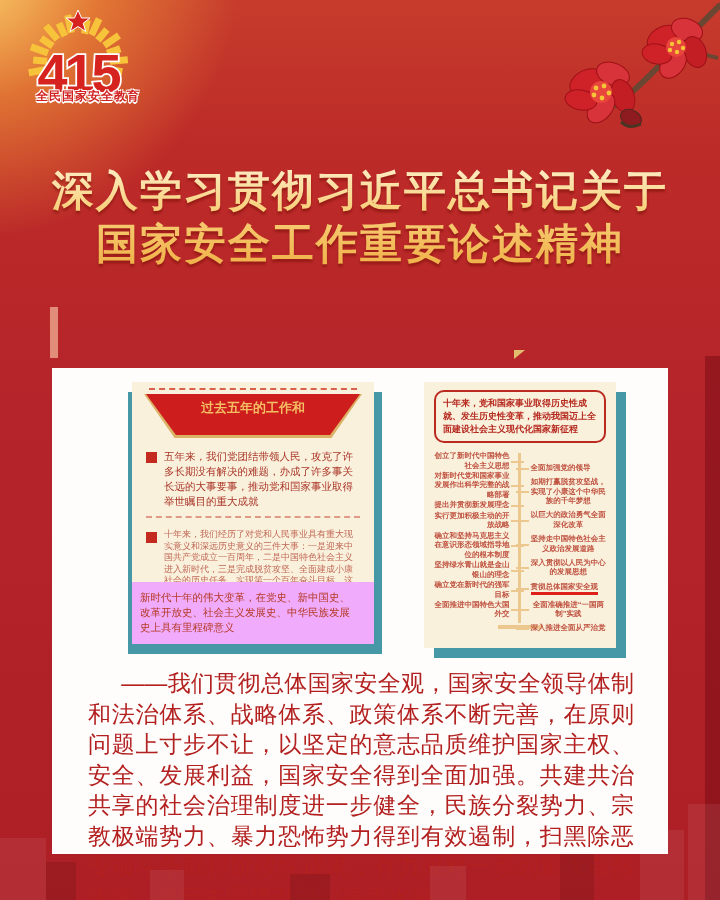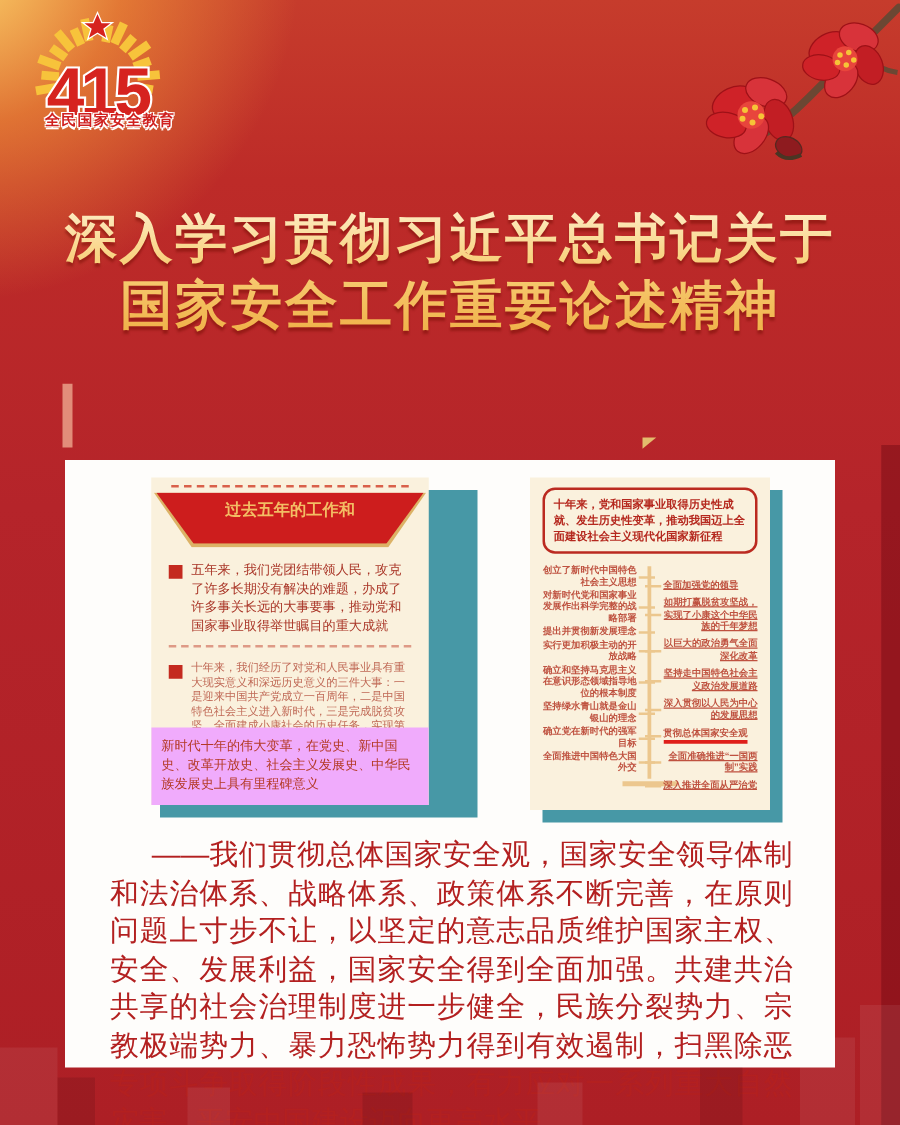--- a/index.html
+++ b/index.html
@@ -29,21 +29,21 @@
   .banner-text{font-size:24px;font-weight:bold;color:#fbe9b8;letter-spacing:1px;text-shadow:0 2px 1px rgba(100,0,0,.4);}
   .banner-fold{position:absolute;left:57px;top:302px;width:466px;height:48px;pointer-events:none;}
   .banner-fold::after{content:"";position:absolute;right:-2px;bottom:-9px;
     border-left:11px solid #e3bc6d;border-bottom:9px solid transparent;}
   
   .panel{position:absolute;left:52px;top:368px;width:616px;height:486px;background:#fefdfb;}
   
   .shadow{position:absolute;background:#4798a6;}
   .card{position:absolute;background:#faf1dd;overflow:hidden;}
   .card-l-shadow{left:128px;top:392px;width:254px;height:262px;}
-  .card-l{left:121px;top:382px;width:222px;height:262px;padding:0;}
+  .card-l{left:132px;top:382px;width:242px;height:262px;padding:0;}
   .card-l .dash-top{margin:6px auto 0;width:86%;border-top:2px dashed #d9604a;}
   .trap{position:relative;width:218px;height:44px;margin:4px auto 0;}
   .trap .t-gold{position:absolute;inset:0;background:#dcb266;
     clip-path:polygon(0 0,100% 0,86% 100%,14% 100%);}
   .trap .t-red{position:absolute;left:2px;right:2px;top:0;bottom:3px;background:#cd1d1d;
     clip-path:polygon(0 0,100% 0,86% 100%,14% 100%);}
   .trap .t-text{position:relative;z-index:2;text-align:center;padding-top:5px;
     font-size:13px;line-height:17px;font-weight:bold;color:#f3bd64;}
   .quote{display:flex;margin:11px 14px 0 14px;}
   .quote .bullet{flex:0 0 11px;width:11px;height:11px;background:#c42a1f;margin:3px 7px 0 0;}
@@ -57,21 +57,21 @@
   .r-head{border:2px solid #bb2a20;border-radius:10px;padding:5px 7px;
     font-size:9px;line-height:13px;font-weight:bold;color:#b5281e;}
   .timeline{position:relative;height:186px;margin-top:6px;}
   .vline{position:absolute;left:49%;top:4px;bottom:12px;width:3px;background:#ecc78e;}
   .hbase{position:absolute;left:calc(49% - 20px);bottom:6px;width:44px;height:4px;background:#ecc78e;}
   .tl-col{position:absolute;width:45%;display:flex;flex-direction:column;justify-content:space-between;}
   .tl-left{left:0;top:2px;bottom:16px;align-items:flex-end;}
   .tl-right{right:0;top:14px;bottom:2px;align-items:flex-start;}
   .ti{position:relative;font-size:7.5px;line-height:9.5px;font-weight:bold;color:#bf5240;}
   .tl-left .ti{text-align:right;padding-right:2px;}
-  .tl-right .ti{text-align:right;padding-left:2px;text-decoration:underline;}
+  .tl-right .ti{text-align:center;padding-left:2px;}
   .tl-left .ti::after{content:"";position:absolute;left:100%;top:50%;width:13px;border-top:2.5px solid #ecc78e;}
   .tl-right .ti::before{content:"";position:absolute;right:100%;top:50%;width:13px;border-top:2.5px solid #ecc78e;}
   .ti.hl span{display:inline-block;border-bottom:3px solid #df1f1a;padding-bottom:1px;}
   
   .para{position:absolute;left:88px;top:668px;width:546px;
     font-size:23px;line-height:30.5px;color:#b32020;text-align:justify;text-indent:1.45em;
     font-weight:500;}
   
   .band-right{position:absolute;right:0;top:356px;bottom:0;width:15px;background:rgba(92,0,12,.35);}
   .sky{position:absolute;background:rgba(255,255,255,.07);}

